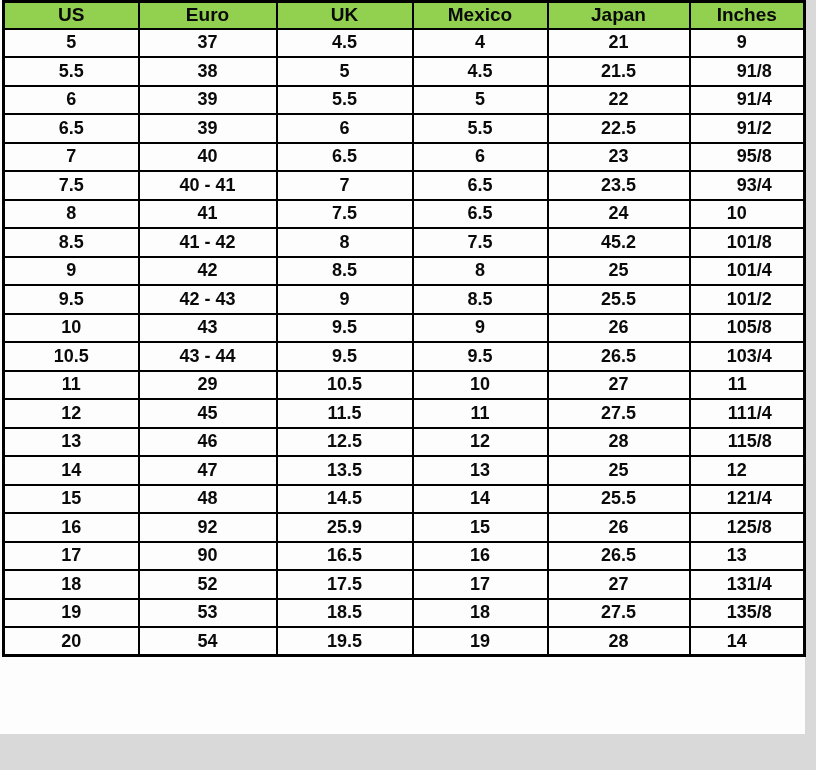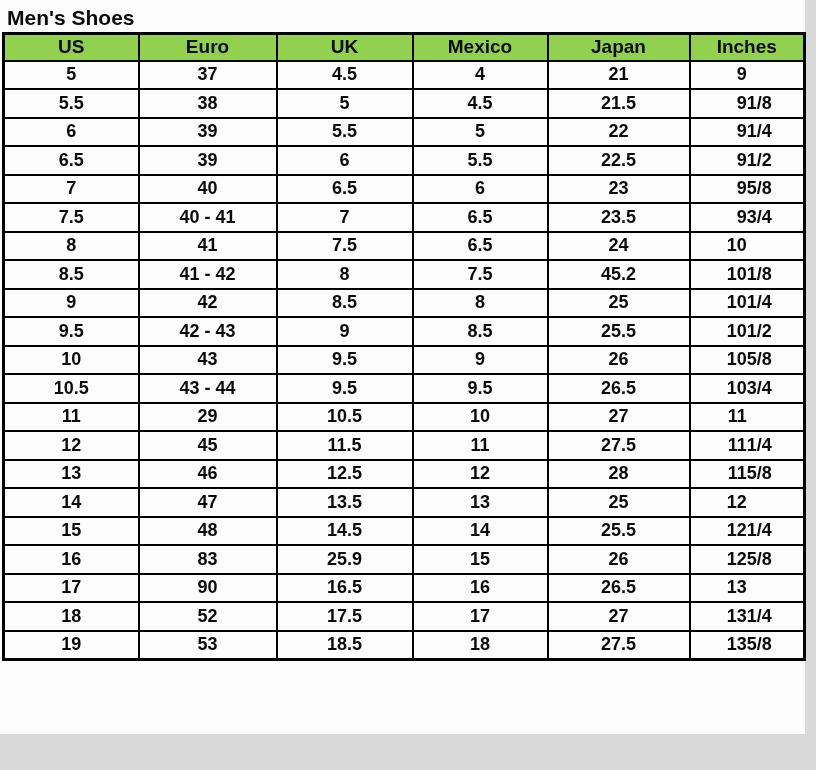--- a/index.html
+++ b/index.html
@@ -77,21 +77,20 @@
   .in-frac {
     display: inline-block;
     margin-left: 0;
     text-align: left;
   }
 </style>
 </head>
 <body>
 
 <div class="content-panel">
-  <h1 class="title">Men's Shoes</h1>
   <table class="size-table">
     <colgroup id="table-colgroup">
         <col style="width: 135px;">
         <col style="width: 138px;">
         <col style="width: 136px;">
         <col style="width: 135px;">
         <col style="width: 142px;">
         <col style="width: 115px;">
       </colgroup>
     <thead>
@@ -236,21 +235,21 @@
         <tr>
           <td>15</td>
           <td>48</td>
           <td>14.5</td>
           <td>14</td>
           <td>25.5</td>
           <td class="inches"><span class="in-whole">12</span><span class="in-frac">1/4</span></td>
         </tr>
         <tr>
           <td>16</td>
-          <td>83</td>
+          <td>92</td>
           <td>25.9</td>
           <td>15</td>
           <td>26</td>
           <td class="inches"><span class="in-whole">12</span><span class="in-frac">5/8</span></td>
         </tr>
         <tr>
           <td>17</td>
           <td>90</td>
           <td>16.5</td>
           <td>16</td>
@@ -266,15 +265,23 @@
           <td class="inches"><span class="in-whole">13</span><span class="in-frac">1/4</span></td>
         </tr>
         <tr>
           <td>19</td>
           <td>53</td>
           <td>18.5</td>
           <td>18</td>
           <td>27.5</td>
           <td class="inches"><span class="in-whole">13</span><span class="in-frac">5/8</span></td>
         </tr>
+        <tr>
+          <td>20</td>
+          <td>54</td>
+          <td>19.5</td>
+          <td>19</td>
+          <td>28</td>
+          <td class="inches"><span class="in-whole">14</span></td>
+        </tr>
       </tbody>
   </table>
 </div>
 
 </body></html>

